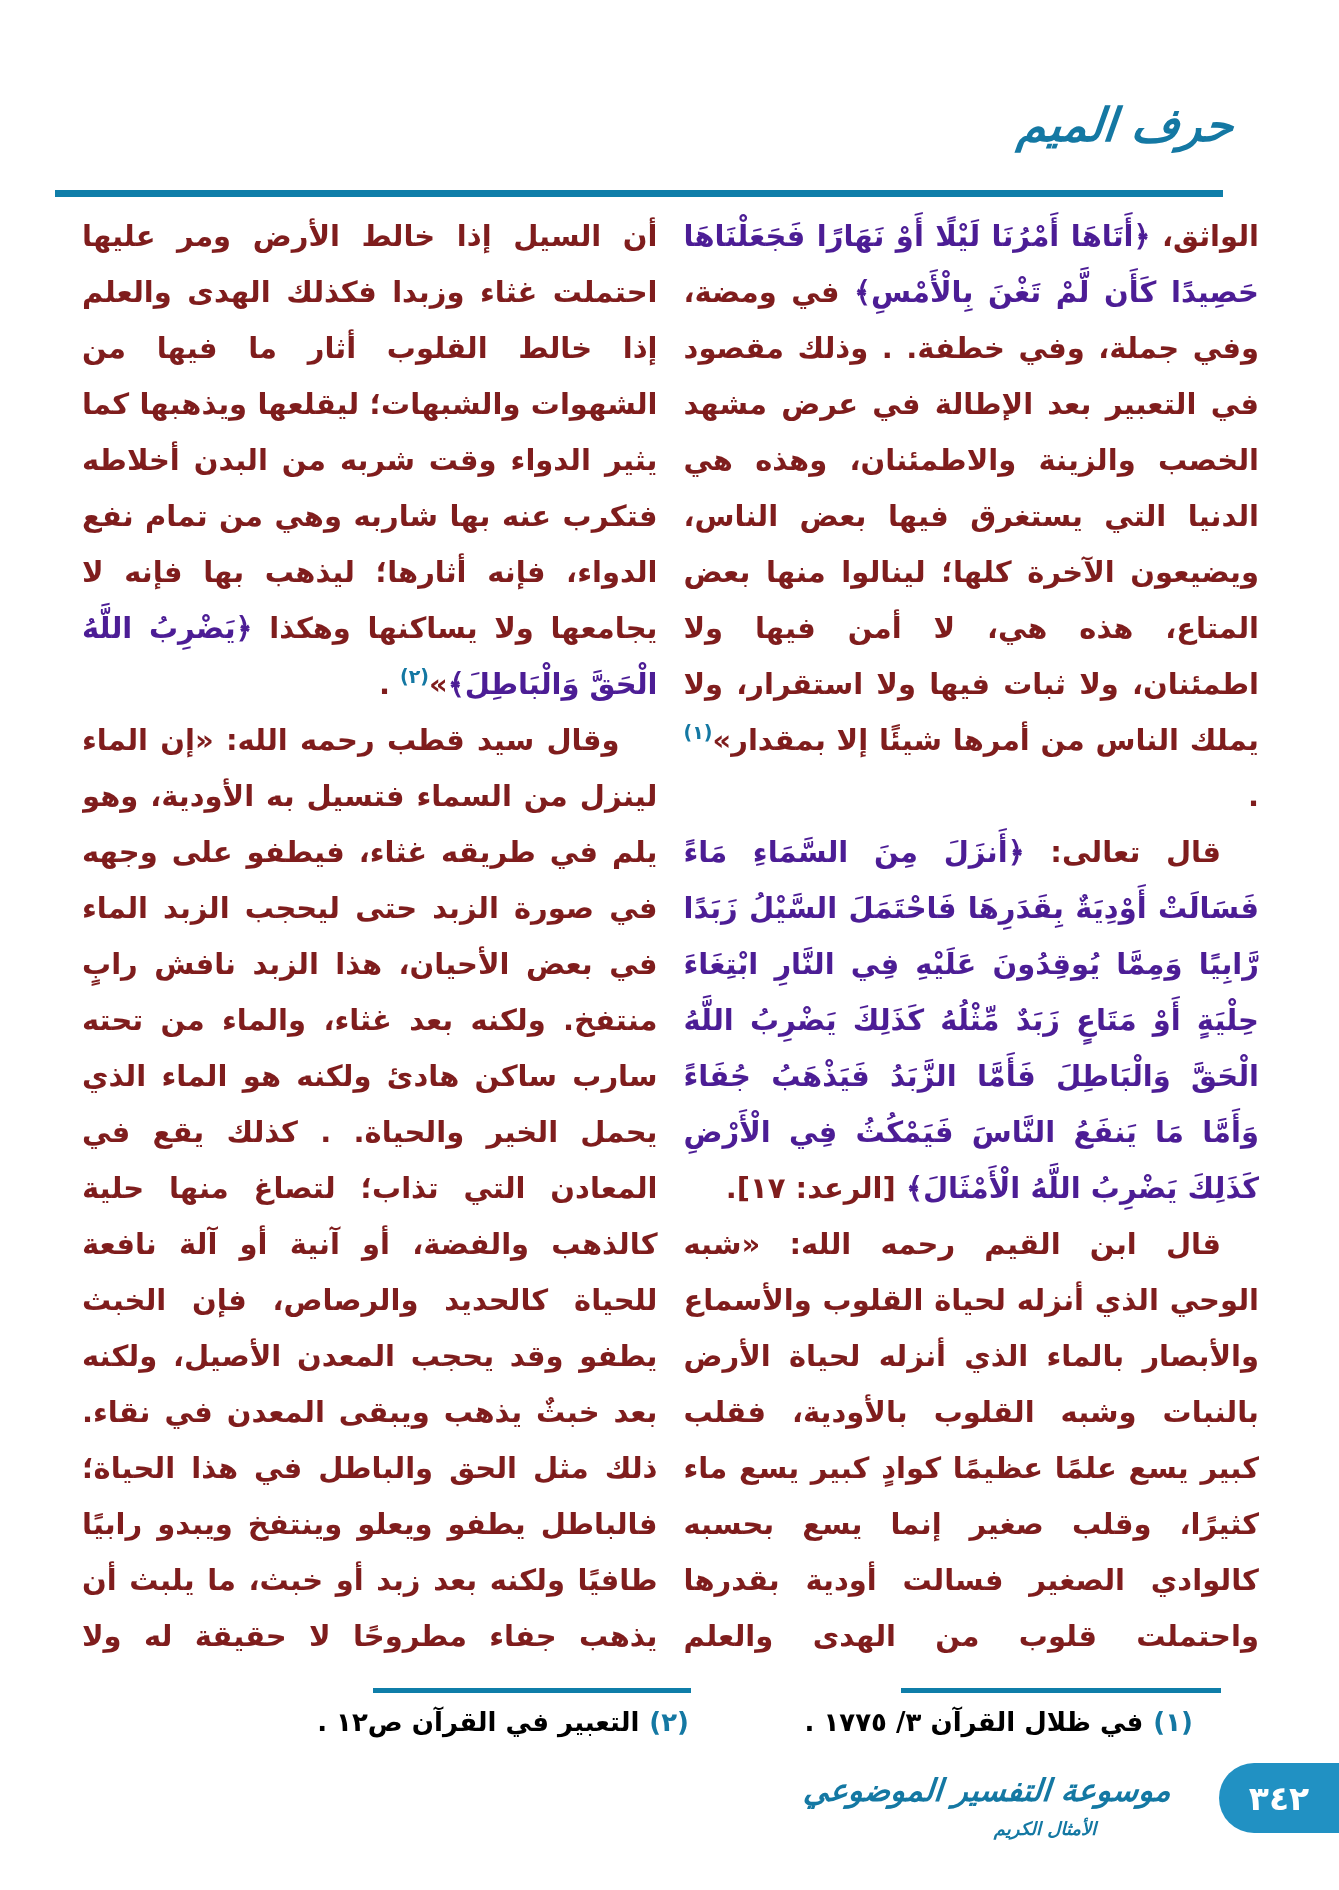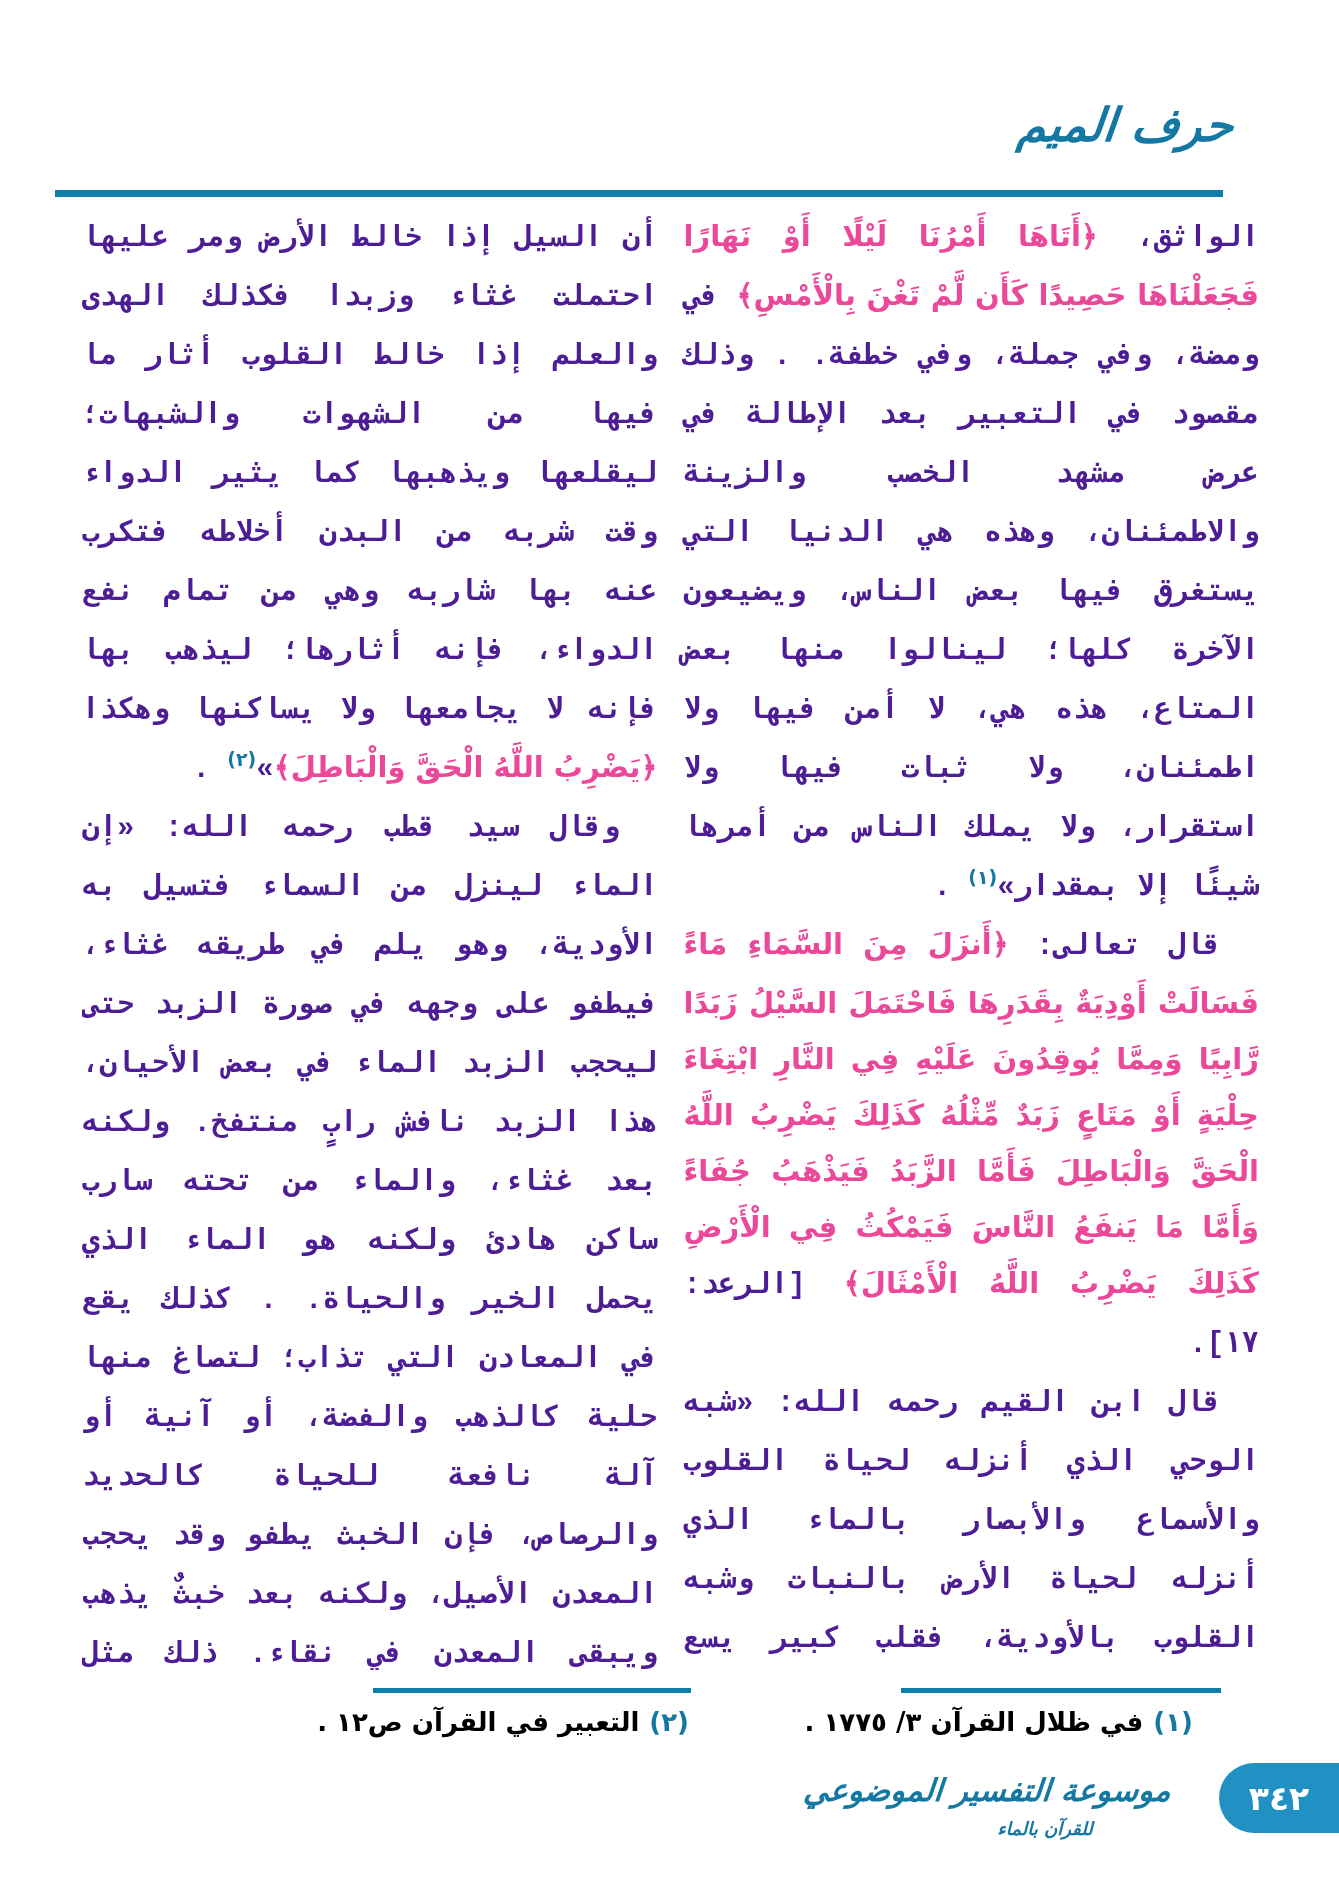--- a/index.html
+++ b/index.html
@@ -36,22 +36,22 @@
     font-size:29px;line-height:56px;font-weight:bold;color:#000;
     text-align:justify;
   }
   .col p{margin:0;}
   .para.indent{text-indent:38px;}
   .para.cont{text-align-last:justify;}
   .heading{
     margin:2px 0 0 0;
     color:#1478a3;font-size:32px;line-height:62px;font-weight:bold;
   }
-  .seg-quran{color:#ec4899;}
-  .seg-normal{color:#4c1d95;font-family:Liberation Mono, monospace;}
+  .seg-quran{color:#4c1d95;}
+  .seg-normal{color:#7f1d1d;}
   .seg-footref{
     color:#1478a3;font-size:19px;vertical-align:super;line-height:0;
   }
   
   .footnote{position:absolute;font-size:26px;font-weight:bold;color:#000;}
   .fn-rule{height:5px;background:#0f7ea9;margin-bottom:14px;}
   .fn-num{color:#1478a3;padding-left:10px;}
   .fn-right{top:1688px;right:118px;width:320px;}
   .fn-right .fn-text{white-space:nowrap;text-align:left;padding-right:28px;}
   .fn-left{top:1688px;right:648px;width:318px;}
@@ -108,20 +108,20 @@
 
   <div class="footnote fn-left">
     <div class="fn-rule"></div>
     <div class="fn-text">
       <span class="fn-num">(٢)</span><span>التعبير في القرآن ص١٢ .</span>
     </div>
   </div>
 
   <div class="publisher-logo">
     <div class="logo-line1">موسوعة التفسير الموضوعي</div>
-    <div class="logo-line2">للقرآن بالماء</div>
+    <div class="logo-line2">الأمثال الكريم</div>
   </div>
 
   <div class="page-number-pill">
     <span>٣٤٢</span>
   </div>
 
 </div>
 
 </body></html>

